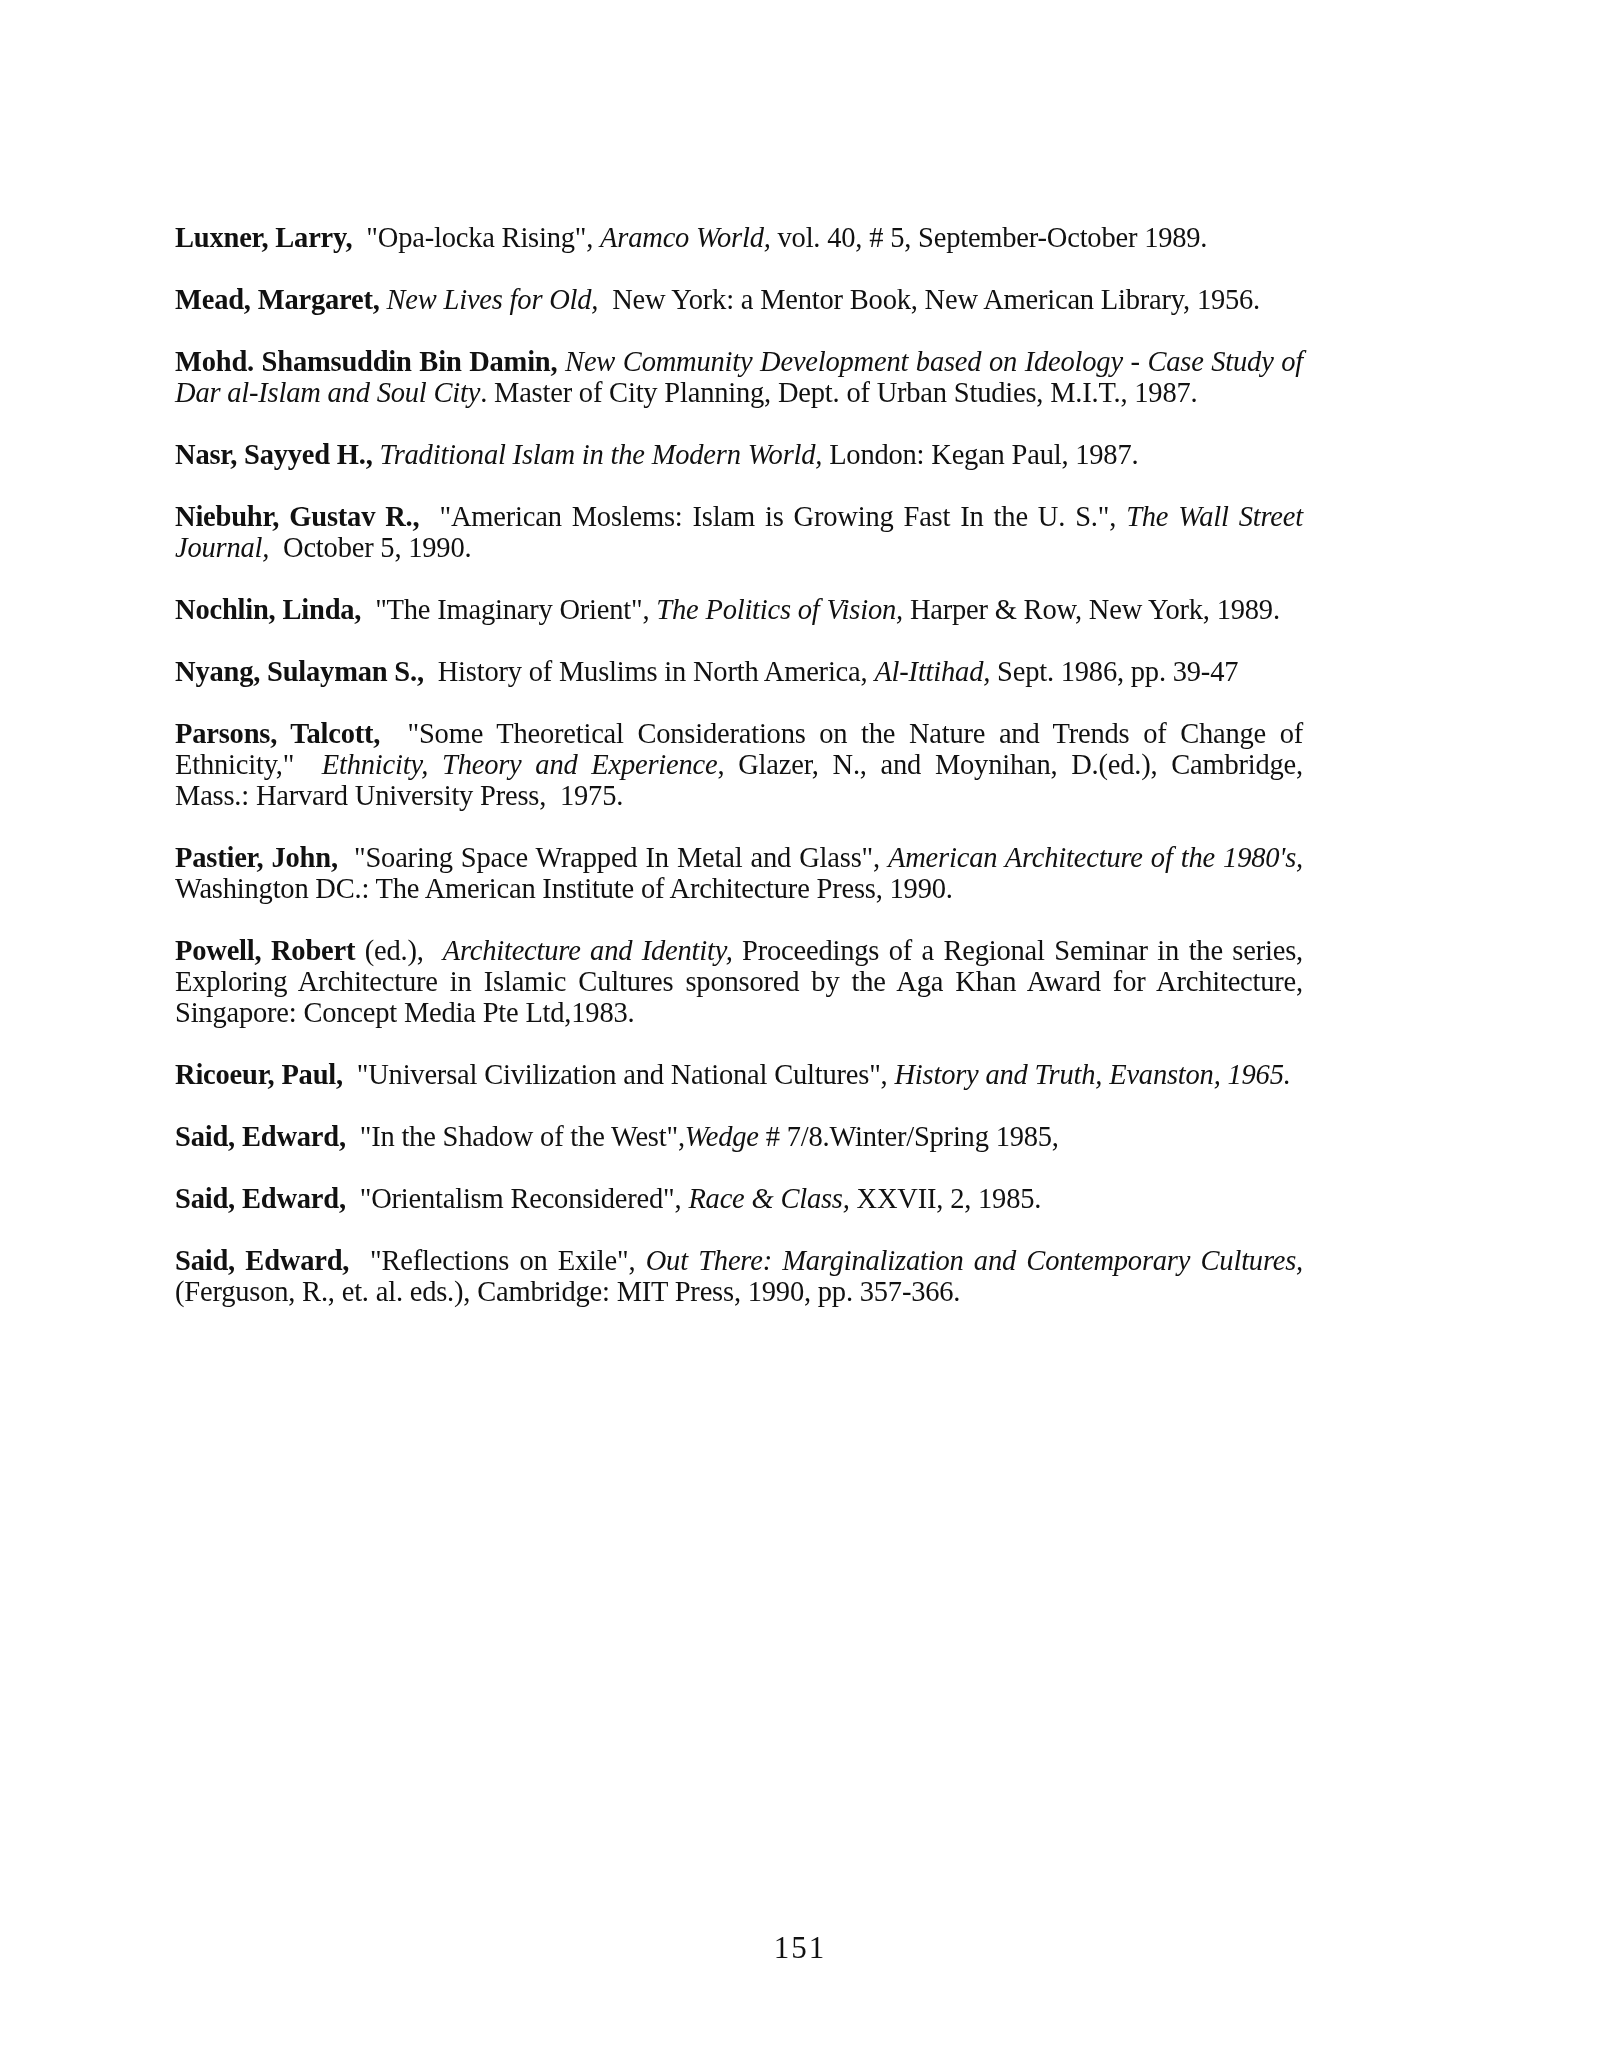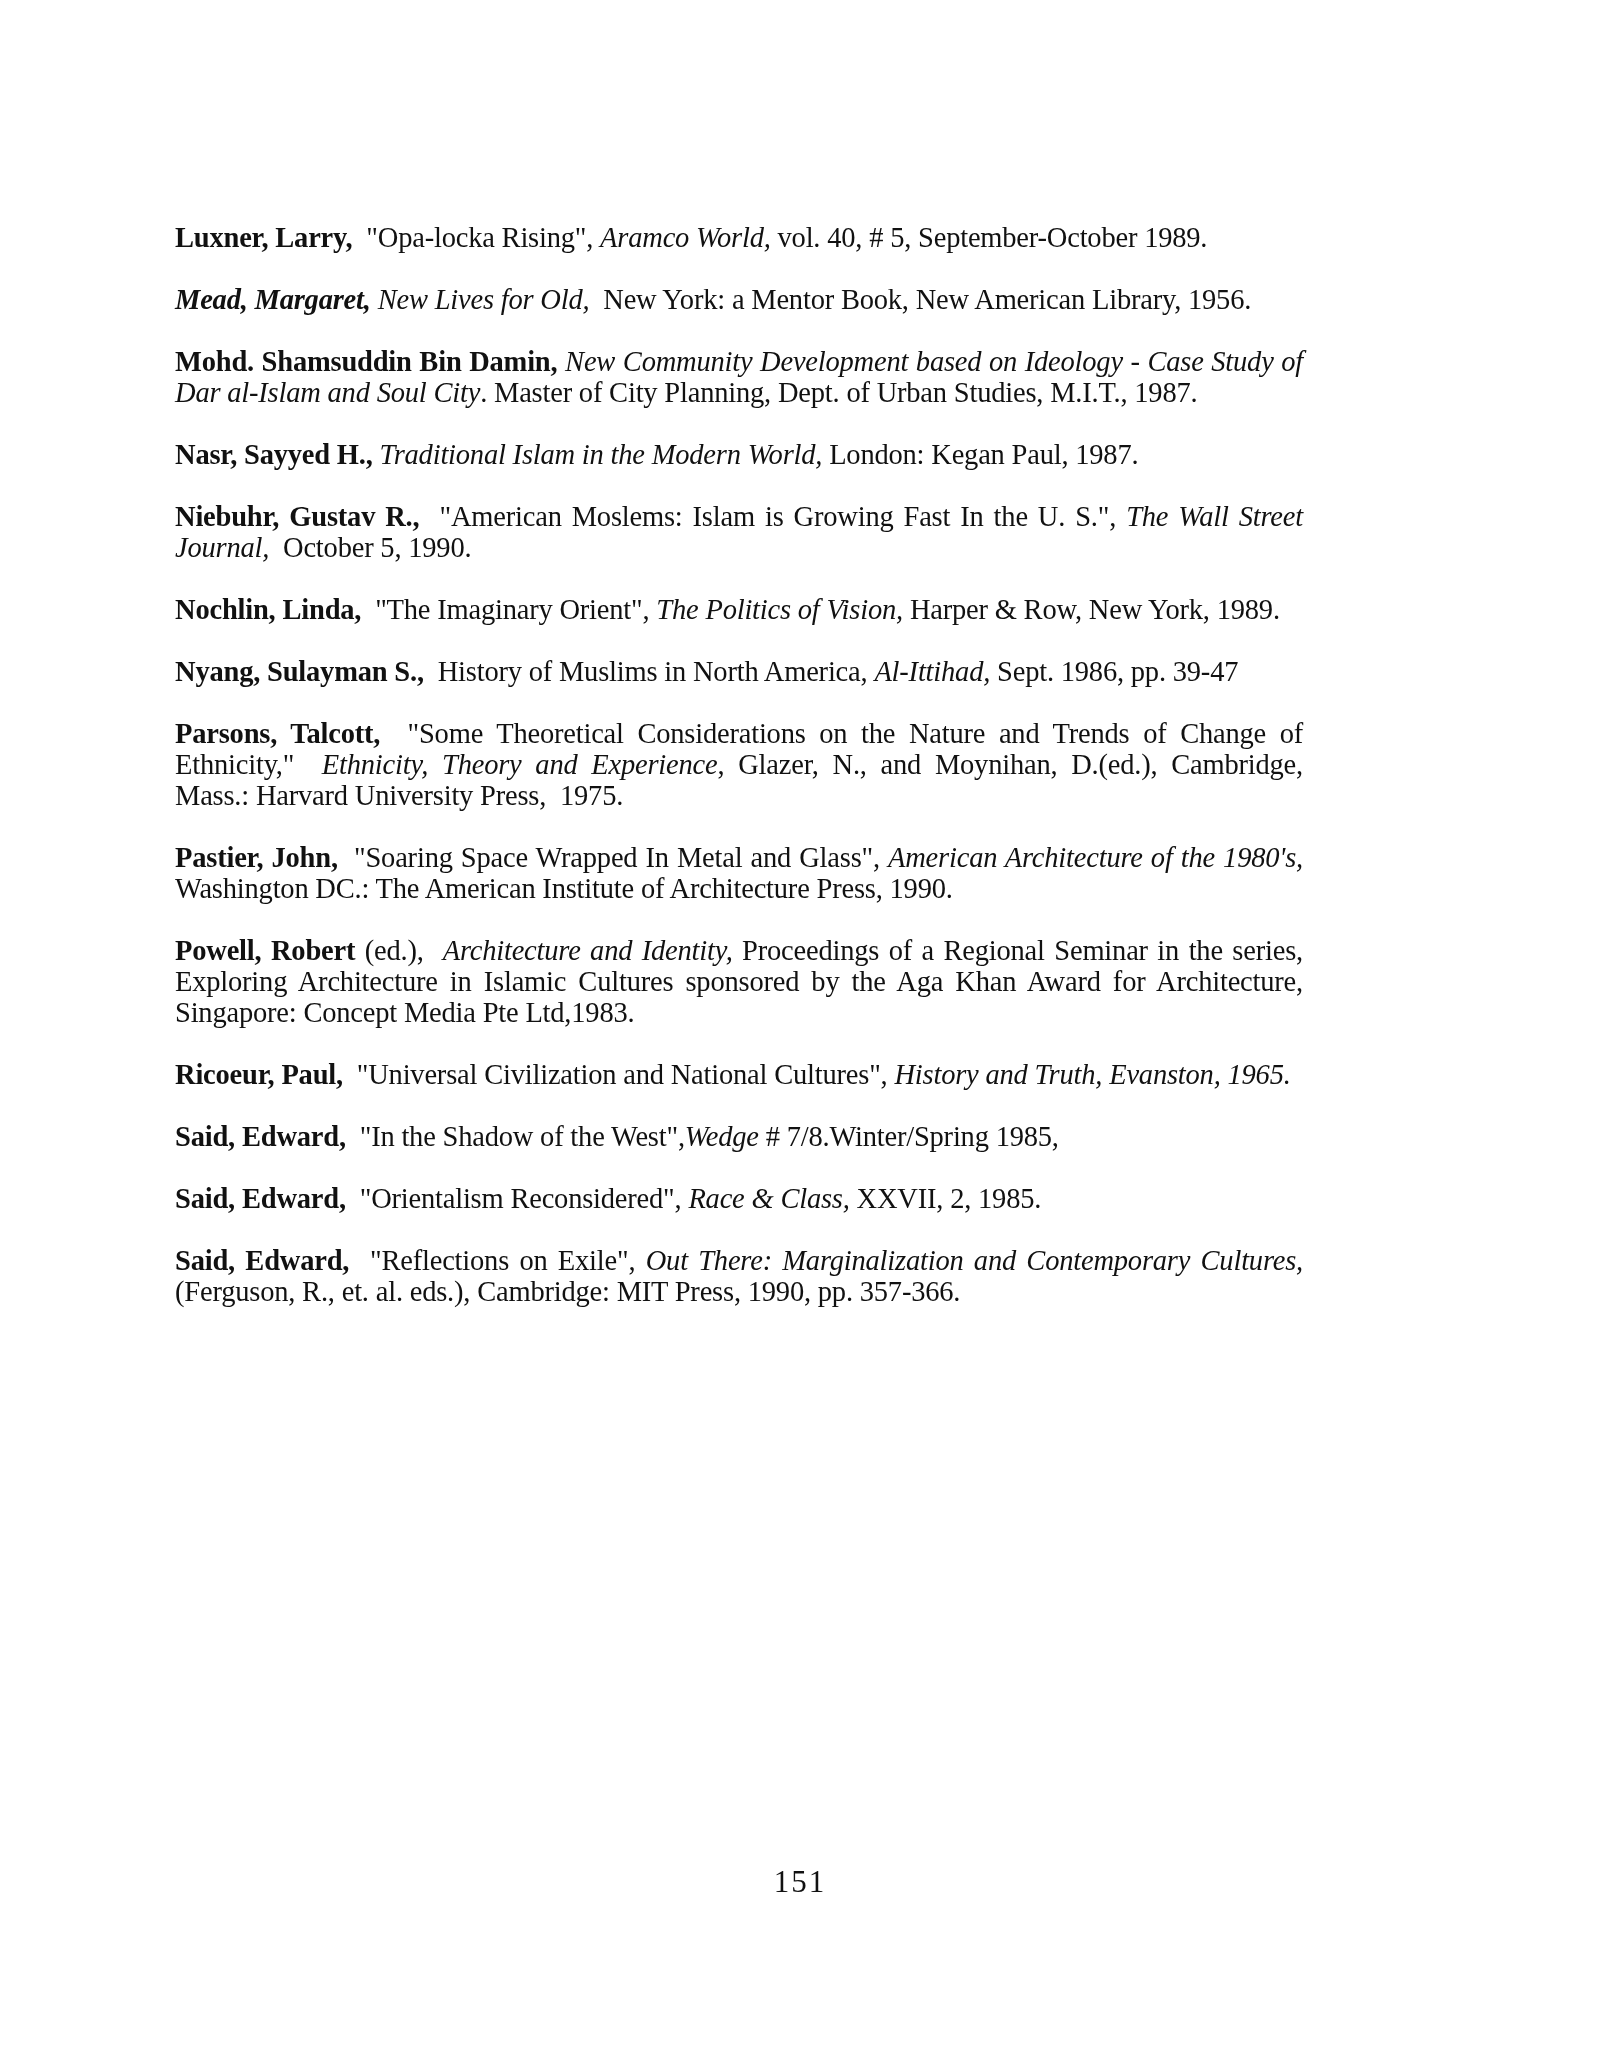--- a/index.html
+++ b/index.html
@@ -27,32 +27,32 @@
     text-align: justify;
     margin: 0 0 31px 0;
     letter-spacing: -0.2px;
   }
   .author { font-weight: bold; }
   .it { font-style: italic; }
   .page-number {
     position: absolute;
     left: 0;
     width: 1600px;
-    top: 1864px;
+    top: 1930px;
     text-align: center;
     font-size: 31px;
     letter-spacing: 2px;
   }
 </style>
 </head>
 <body>
 
 <div class="page" id="bib">
     <p class="entry"><span class="author" style="white-space: pre-wrap;">Luxner, Larry,</span><span style="white-space: pre-wrap;">  "Opa-locka Rising", </span><span class="it" style="white-space: pre-wrap;">Aramco World,</span><span style="white-space: pre-wrap;"> vol. 40, # 5, September-October 1989.</span></p>
-    <p class="entry"><span class="author" style="white-space: pre-wrap; font-style: italic;">Mead, Margaret,</span><span style="white-space: pre-wrap;"> </span><span class="it" style="white-space: pre-wrap;">New Lives for Old,</span><span style="white-space: pre-wrap;">  New York: a Mentor Book, New American Library, 1956.</span></p>
+    <p class="entry"><span class="author" style="white-space: pre-wrap;">Mead, Margaret,</span><span style="white-space: pre-wrap;"> </span><span class="it" style="white-space: pre-wrap;">New Lives for Old,</span><span style="white-space: pre-wrap;">  New York: a Mentor Book, New American Library, 1956.</span></p>
     <p class="entry"><span class="author" style="white-space: pre-wrap;">Mohd. Shamsuddin Bin Damin,</span><span style="white-space: pre-wrap;"> </span><span class="it" style="white-space: pre-wrap;">New Community Development based on Ideology - Case Study of Dar al-Islam and Soul City</span><span style="white-space: pre-wrap;">. Master of City Planning, Dept. of Urban Studies, M.I.T., 1987.</span></p>
     <p class="entry"><span class="author" style="white-space: pre-wrap; margin-top: 48px;">Nasr, Sayyed H.,</span><span style="white-space: pre-wrap;"> </span><span class="it" style="white-space: pre-wrap;">Traditional Islam in the Modern World,</span><span style="white-space: pre-wrap;"> London: Kegan Paul, 1987.</span></p>
     <p class="entry"><span class="author" style="white-space: pre-wrap;">Niebuhr, Gustav R.,</span><span style="white-space: pre-wrap;">  "American Moslems: Islam is Growing Fast In the U. S.", </span><span class="it" style="white-space: pre-wrap;">The Wall Street Journal,</span><span style="white-space: pre-wrap;">  October 5, 1990.</span></p>
     <p class="entry"><span class="author" style="white-space: pre-wrap;">Nochlin, Linda,</span><span style="white-space: pre-wrap;">  "The Imaginary Orient", </span><span class="it" style="white-space: pre-wrap;">The Politics of Vision,</span><span style="white-space: pre-wrap;"> Harper &amp; Row, New York, 1989.</span></p>
     <p class="entry"><span class="author" style="white-space: pre-wrap;">Nyang, Sulayman S.,</span><span style="white-space: pre-wrap;">  History of Muslims in North America, </span><span class="it" style="white-space: pre-wrap;">Al-Ittihad,</span><span style="white-space: pre-wrap;"> Sept. 1986, pp. 39-47</span></p>
     <p class="entry"><span class="author" style="white-space: pre-wrap;">Parsons, Talcott,</span><span style="white-space: pre-wrap;">  "Some Theoretical Considerations on the Nature and Trends of Change of Ethnicity,"  </span><span class="it" style="white-space: pre-wrap;">Ethnicity, Theory and Experience</span><span style="white-space: pre-wrap;">, Glazer, N., and Moynihan, D.(ed.), Cambridge, Mass.: Harvard University Press,  1975.</span></p>
     <p class="entry"><span class="author" style="white-space: pre-wrap; margin-top: 16px;">Pastier, John,</span><span style="white-space: pre-wrap;">  "Soaring Space Wrapped In Metal and Glass", </span><span class="it" style="white-space: pre-wrap;">American Architecture of the 1980's,</span><span style="white-space: pre-wrap;"> Washington DC.: The American Institute of Architecture Press, 1990.</span></p>
     <p class="entry"><span class="author" style="white-space: pre-wrap;">Powell, Robert</span><span style="white-space: pre-wrap;"> (ed.),  </span><span class="it" style="white-space: pre-wrap;">Architecture and Identity,</span><span style="white-space: pre-wrap;"> Proceedings of a Regional Seminar in the series, Exploring Architecture in Islamic Cultures sponsored by the Aga Khan Award for Architecture, Singapore: Concept Media Pte Ltd,1983.</span></p>
     <p class="entry"><span class="author" style="white-space: pre-wrap;">Ricoeur, Paul,</span><span style="white-space: pre-wrap;">  "Universal Civilization and National Cultures", </span><span class="it" style="white-space: pre-wrap;">History and Truth,</span><span style="white-space: pre-wrap; font-style: italic;"> Evanston, 1965.</span></p>
     <p class="entry"><span class="author" style="white-space: pre-wrap;">Said, Edward,</span><span style="white-space: pre-wrap;">  "In the Shadow of the West",</span><span class="it" style="white-space: pre-wrap;">Wedge</span><span style="white-space: pre-wrap;"> # 7/8.Winter/Spring 1985,</span></p>

